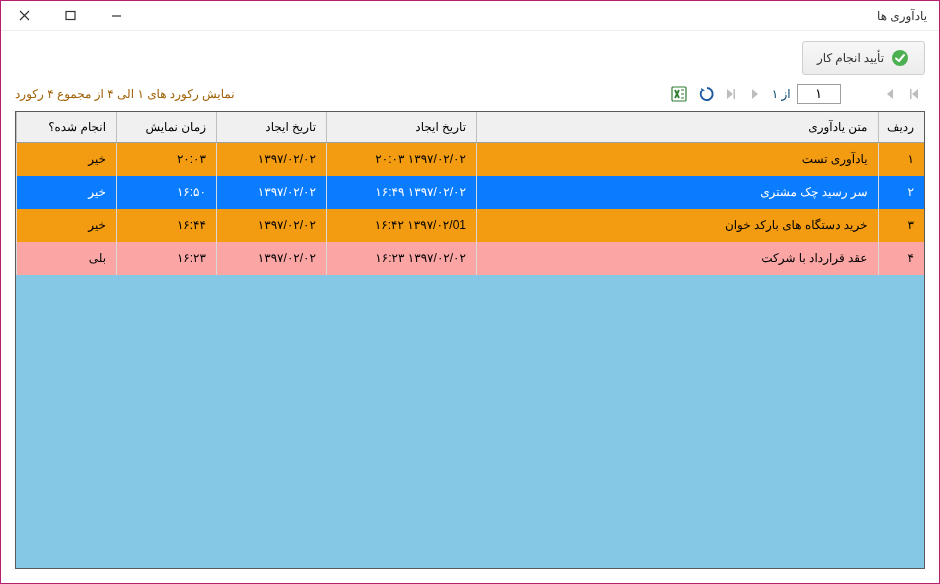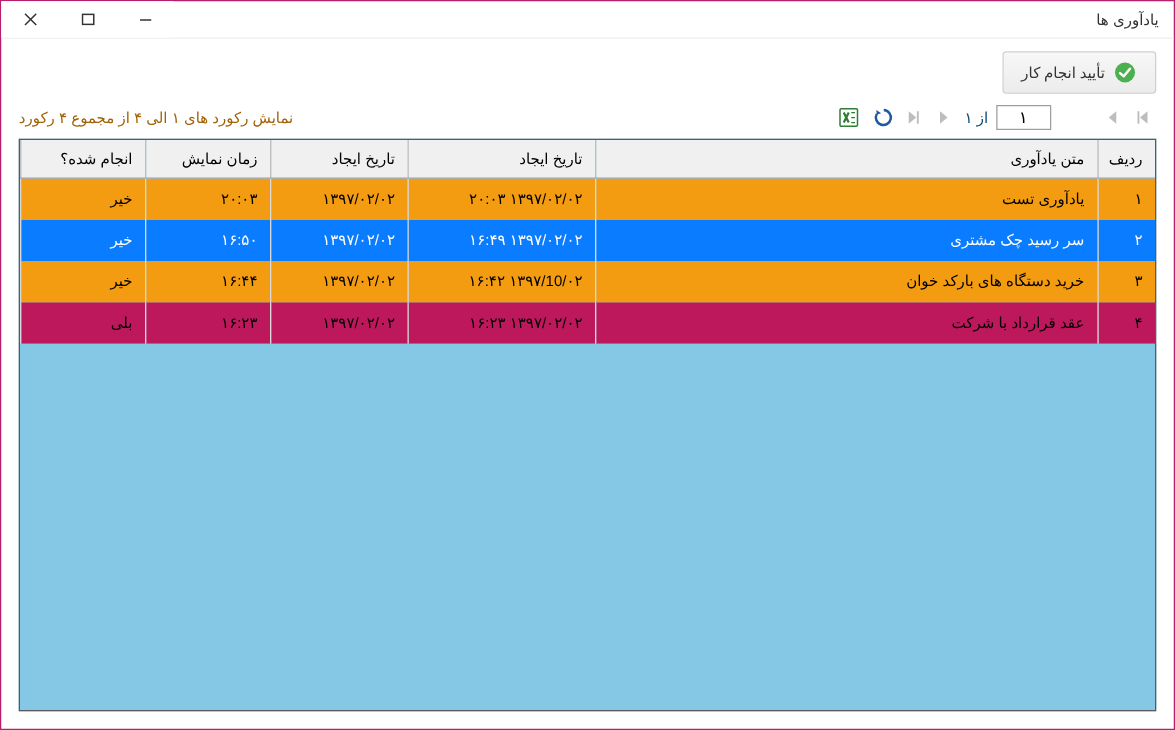--- a/index.html
+++ b/index.html
@@ -22,21 +22,21 @@
 .refresh { width: 22px; height: 20px; display:flex; align-items:center; justify-content:center; cursor:pointer; }
 .excel { width: 22px; height: 20px; display:flex; align-items:center; justify-content:center; cursor:pointer; margin-right:4px; }
 .status-text { color: #a16207; }
 .grid-wrap { flex: 1; margin: 0 14px 14px; border: 1px solid #5a5a5a; display: flex; flex-direction: column; background: #7ec8e3; overflow: hidden; }
 table { width: 100%; border-collapse: collapse; table-layout: fixed; direction: rtl; }
 thead th { background: #f0f0f0; border-left: 1px solid #bfbfbf; border-bottom: 1px solid #a0a0a0; padding: 8px 10px; text-align: right; font-weight: normal; color: #000; height: 20px; }
 thead th:first-child { border-right: none; }
 tbody td { border-left: 1px solid #d9d9d9; padding: 8px 10px; text-align: right; color: #111; height: 33px; }
 tr.orange td { background: #f39c12; color: #000; }
 tr.blue td { background: #0a7cff; color: #fff; }
-tr.green td { background: #be185d; color: #000; }
+tr.green td { background: #fca5a5; color: #000; }
 .grid-body { flex: 1; background: #85c8e6; }
 .col-rowno { width: 46px; }
 .col-text { width: auto; }
 .col-created { width: 150px; }
 .col-showdate { width: 110px; }
 .col-showtime { width: 100px; }
 .col-done { width: 100px; }
 svg { display: block; }
 </style>
 </head>
@@ -154,21 +154,21 @@
             <td>۲</td>
             <td>سر رسید چک مشتری</td>
             <td>۱۳۹۷/۰۲/۰۲ ۱۶:۴۹</td>
             <td>۱۳۹۷/۰۲/۰۲</td>
             <td>۱۶:۵۰</td>
             <td>خیر</td>
           </tr>
           <tr class="orange">
             <td>۳</td>
             <td>خرید دستگاه های بارکد خوان</td>
-            <td>۱۳۹۷/10/۰۲ ۱۶:۴۲</td>
+            <td>۱۳۹۷/۰۲/01 ۱۶:۴۲</td>
             <td>۱۳۹۷/۰۲/۰۲</td>
             <td>۱۶:۴۴</td>
             <td>خیر</td>
           </tr>
           <tr class="green">
             <td>۴</td>
             <td>عقد قرارداد با شرکت</td>
             <td>۱۳۹۷/۰۲/۰۲ ۱۶:۲۳</td>
             <td>۱۳۹۷/۰۲/۰۲</td>
             <td>۱۶:۲۳</td>

